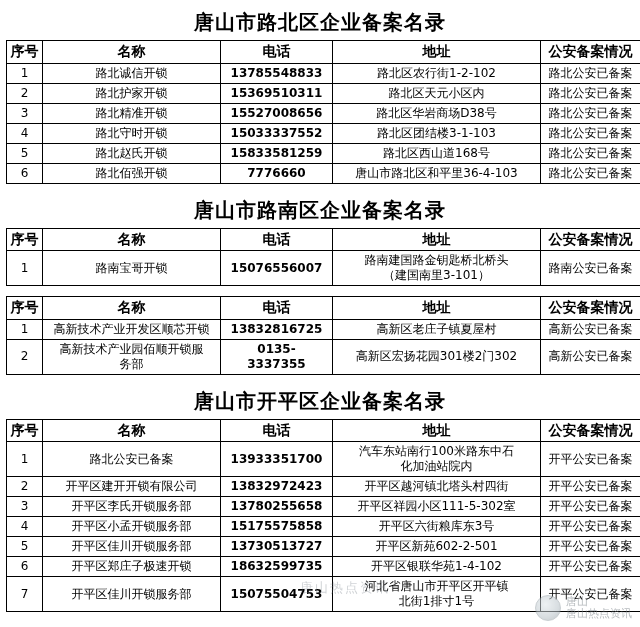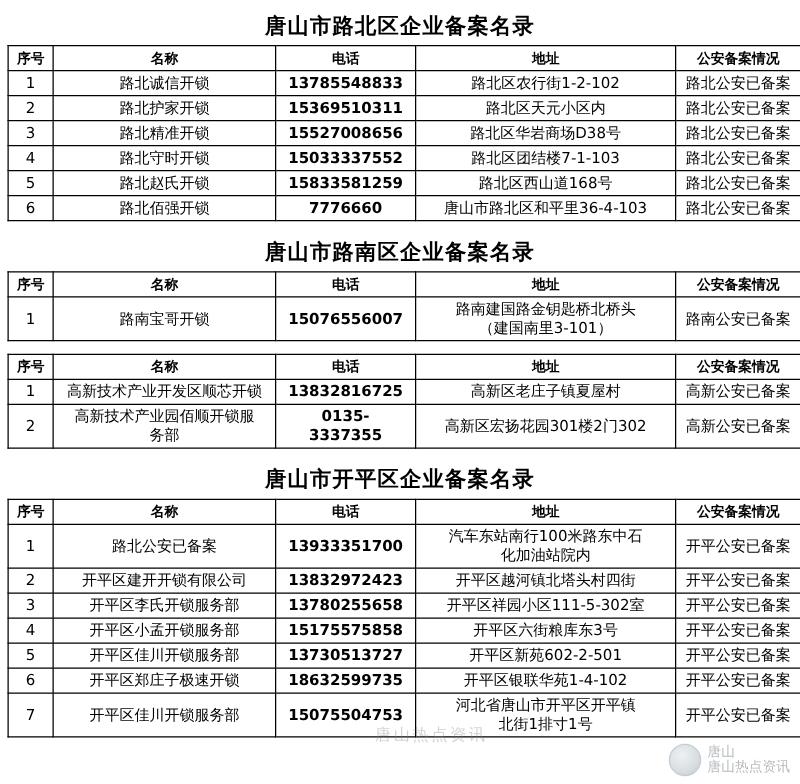--- a/index.html
+++ b/index.html
@@ -18,41 +18,41 @@
     min-height: 627px;
     padding: 6px 6px 0 6px;
     background: #fff;
     position: relative;
     overflow: hidden;
   }
   .section { margin-bottom: 10px; }
   .section-title {
     text-align: center;
     font-weight: bold;
-    font-size: 17px;
+    font-size: 20px;
     letter-spacing: 1px;
     padding: 3px 0 4px 0;
   }
   table.tbl {
     border-collapse: collapse;
     width: 100%;
     table-layout: fixed;
   }
   table.tbl th, table.tbl td {
     border: 1px solid #000;
     text-align: center;
     vertical-align: middle;
     padding: 2px 2px;
     font-size: 12px;
     line-height: 1.25;
     height: 20px;
   }
   table.tbl th {
     font-weight: bold;
-    font-size: 11px;
+    font-size: 14px;
   }
   .c-no    { width: 36px; }
   .c-name  { width: 178px; }
   .c-phone { width: 112px; font-weight: bold; }
   .c-addr  { width: 208px; }
   .c-rec   { width: 100px; }
 
   .two-line { line-height: 1.2; }
   .tall td { height: 38px; }
 
@@ -125,21 +125,21 @@
               <td class="c-no">3</td>
               <td class="c-name">路北精准开锁</td>
               <td class="c-phone">15527008656</td>
               <td class="c-addr">路北区华岩商场D38号</td>
               <td class="c-rec">路北公安已备案</td>
             </tr>
             <tr>
               <td class="c-no">4</td>
               <td class="c-name">路北守时开锁</td>
               <td class="c-phone">15033337552</td>
-              <td class="c-addr">路北区团结楼7-1-103</td>
+              <td class="c-addr">路北区团结楼3-1-103</td>
               <td class="c-rec">路北公安已备案</td>
             </tr>
             <tr>
               <td class="c-no">5</td>
               <td class="c-name">路北赵氏开锁</td>
               <td class="c-phone">15833581259</td>
               <td class="c-addr">路北区西山道168号</td>
               <td class="c-rec">路北公安已备案</td>
             </tr>
             <tr>

